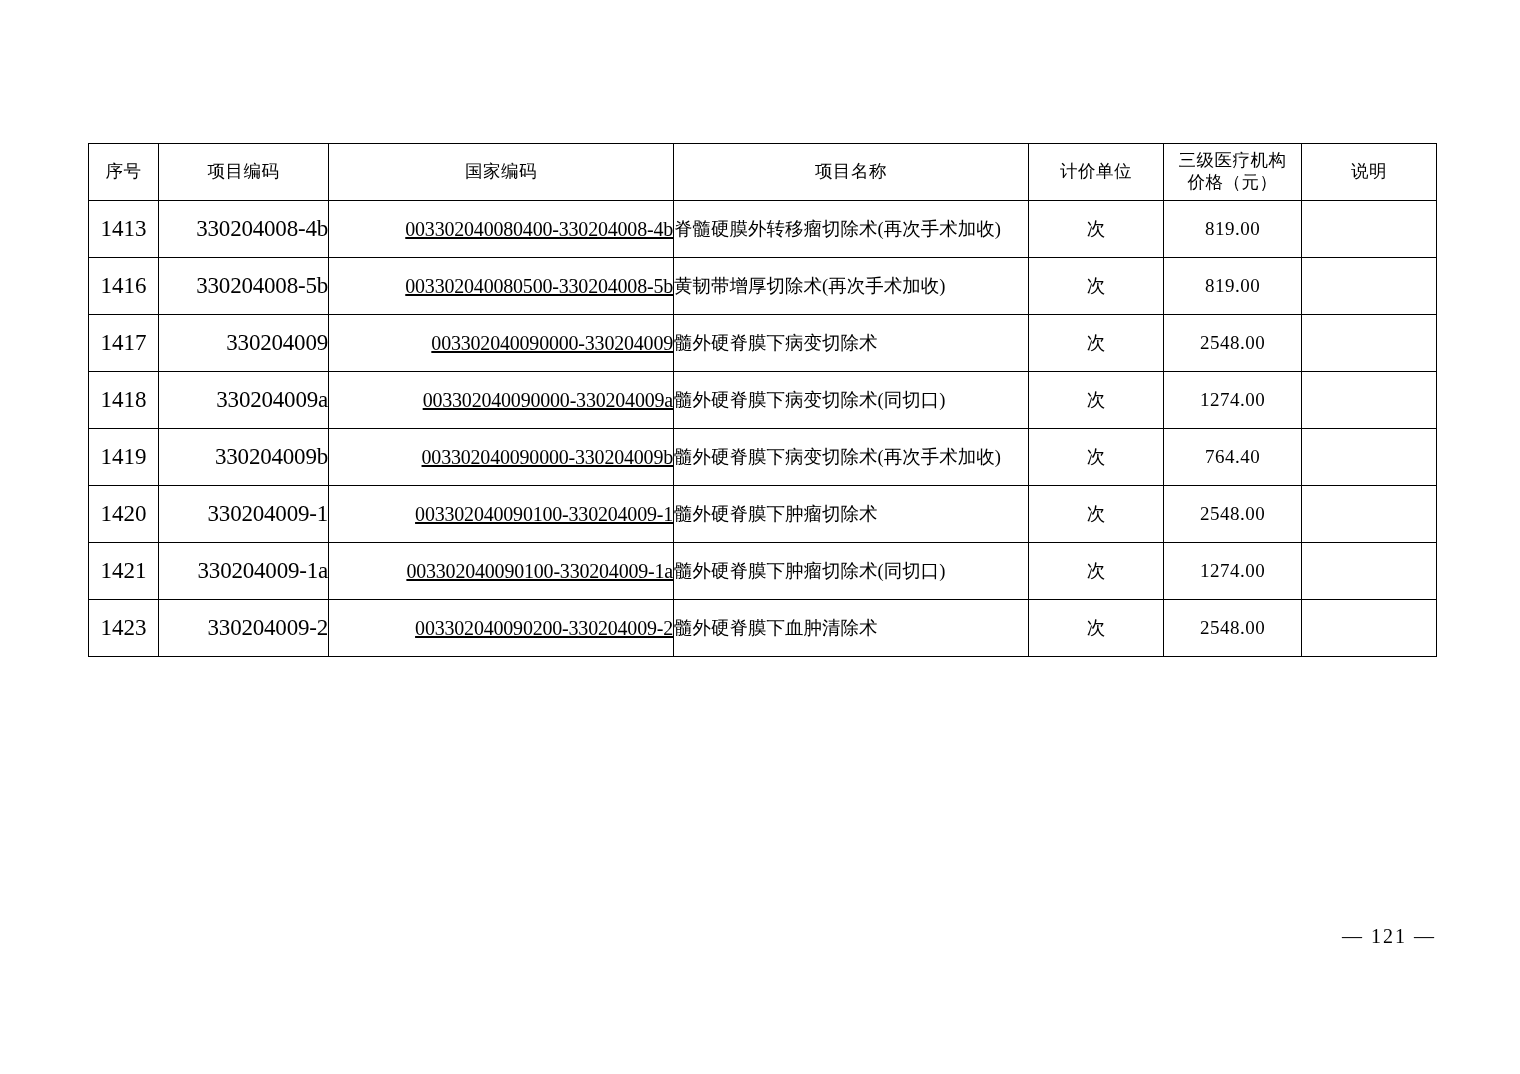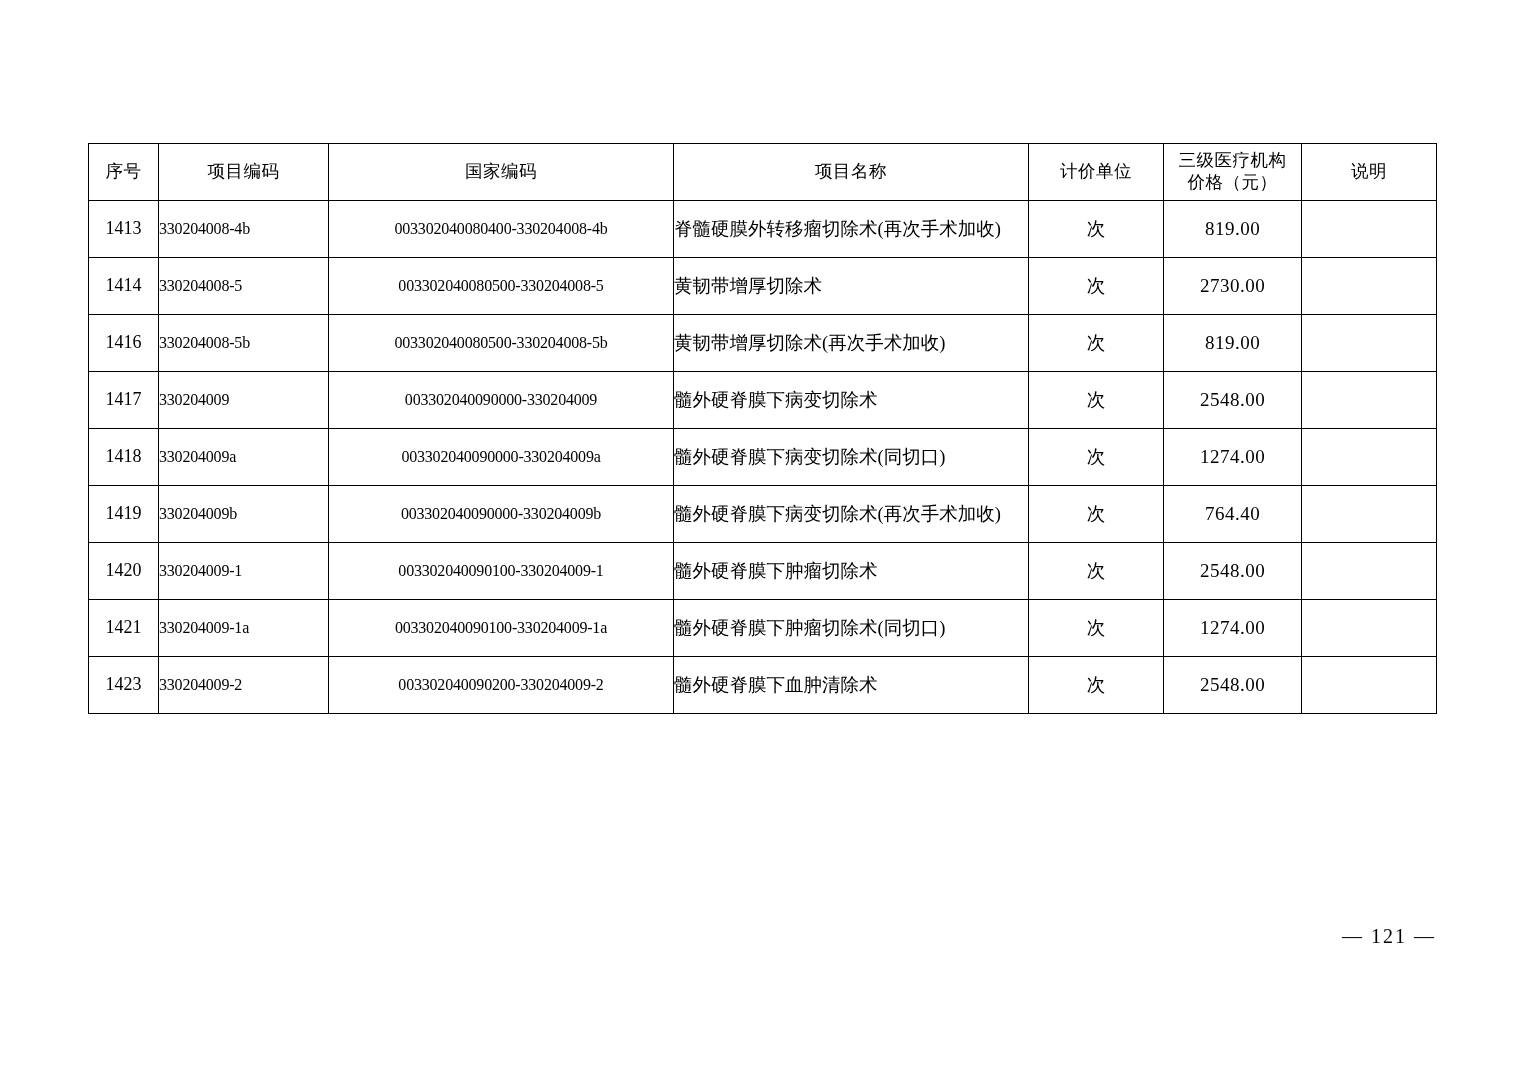--- a/index.html
+++ b/index.html
@@ -58,33 +58,34 @@
     letter-spacing: 0.5px;
   }
   tbody td {
     height: 56px;
     font-size: 18px;
     line-height: 1.3;
   }
   td.seq {
     text-align: center;
     font-family: "Liberation Serif", serif;
-    font-size: 18px;
+    font-size: 23px;
   }
   td.code {
-    text-align: left;
+    text-align: right;
     padding-left: 5px;
-    font-size: 16px;
+    font-size: 23px;
     letter-spacing: -0.2px;
   }
   td.natcode {
-    text-align: center;
+    text-align: right;
     padding-left: 6px;
-    font-size: 16px;
+    font-size: 20px;
     letter-spacing: -0.2px;
+    text-decoration: underline;
   }
   td.name {
     text-align: left;
     padding-left: 5px;
     padding-right: 2px;
     font-size: 18.5px;
     line-height: 1.45;
     margin-top: 40px;
   }
   td.unit {
@@ -144,29 +145,20 @@
         <tr>
           <td class="seq">1413</td>
           <td class="code">330204008-4b</td>
           <td class="natcode">003302040080400-330204008-4b</td>
           <td class="name">脊髓硬膜外转移瘤切除术(再次手术加收)</td>
           <td class="unit">次</td>
           <td class="price">819.00</td>
           <td class="note"></td>
         </tr>
         <tr>
-          <td class="seq">1414</td>
-          <td class="code">330204008-5</td>
-          <td class="natcode">003302040080500-330204008-5</td>
-          <td class="name">黄韧带增厚切除术</td>
-          <td class="unit">次</td>
-          <td class="price">2730.00</td>
-          <td class="note"></td>
-        </tr>
-        <tr>
           <td class="seq">1416</td>
           <td class="code">330204008-5b</td>
           <td class="natcode">003302040080500-330204008-5b</td>
           <td class="name">黄韧带增厚切除术(再次手术加收)</td>
           <td class="unit">次</td>
           <td class="price">819.00</td>
           <td class="note"></td>
         </tr>
         <tr>
           <td class="seq">1417</td>

